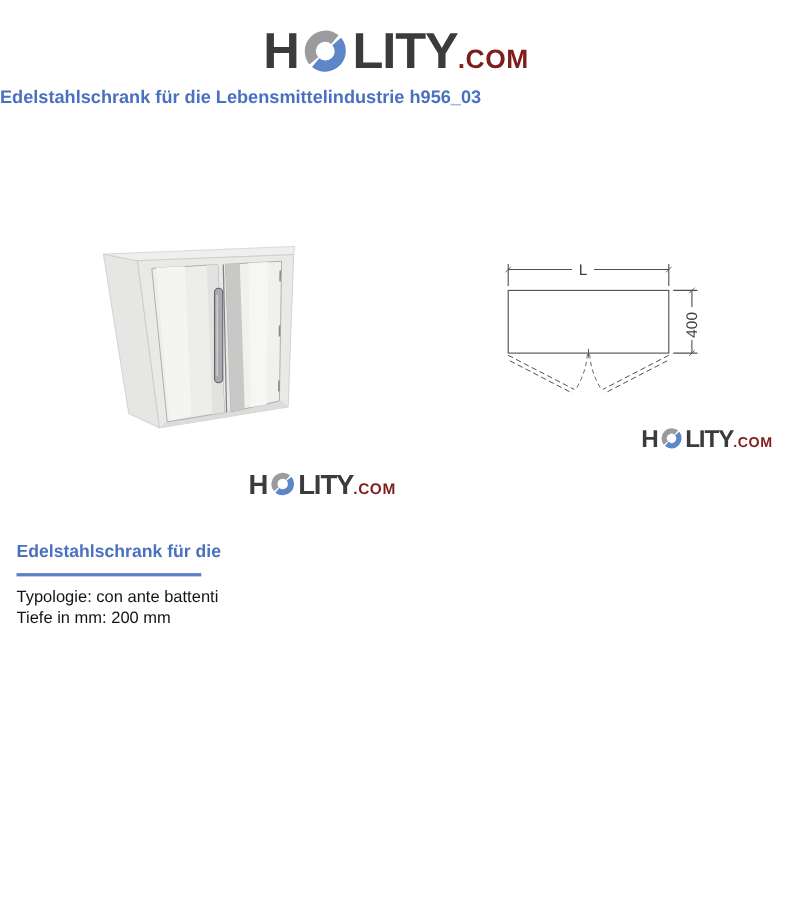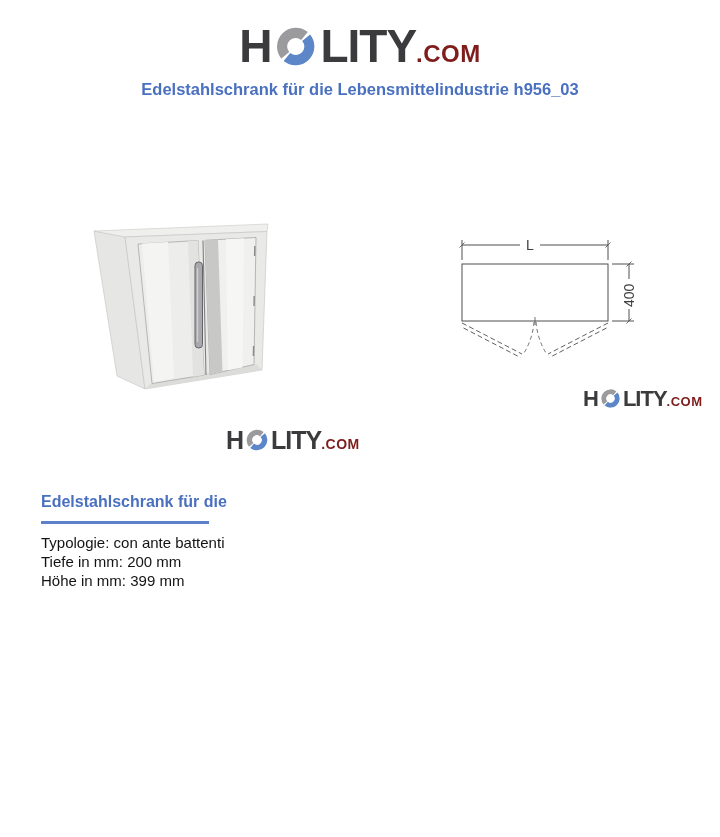--- a/index.html
+++ b/index.html
@@ -27,34 +27,34 @@
   .logo--wm1 .lg-com { font-size:14px; }
 
   .logo--wm2 { top:383px; left:583px; }
   .logo--wm2 .lg-txt { font-size:22px; }
   .logo--wm2 .lg-swirl { width:23px; height:23px; top:4px; margin:0 1px; }
   .logo--wm2 .lg-com { font-size:13px; }
 
   
   .page-title {
     position:absolute; top:80px; left:0; width:100%;
-    text-align:center; font-size:16.5px; font-weight:bold; color:#4a70c0;
+    text-align:left; font-size:16.5px; font-weight:bold; color:#4a70c0;
   }
 
   
   .cabinet-wrap  { position:absolute; left:92px;  top:218px; width:178px; height:176px; }
   .drawing-wrap  { position:absolute; left:450px; top:233px; width:200px; height:140px; }
   .cabinet-wrap svg, .drawing-wrap svg { display:block; width:100%; height:100%; }
 
   .drawing-wrap text {
     font-family:"Liberation Sans", sans-serif; font-size:14px; fill:#3f3f41;
   }
 
   
-  .info-block { position:absolute; left:15px; top:492px; width:300px;margin-left:26px; }
+  .info-block { position:absolute; left:15px; top:492px; width:300px; }
   .info-heading { font-size:16px; font-weight:bold; color:#4a70c0; line-height:19px; }
   .info-rule { width:168px; height:3px; background:#5c80ca; margin-top:10px; }
   .info-specs { margin-top:9px; }
   .info-specs .spec-line { font-size:15px; color:#141414; line-height:19px; }
 </style>
 </head>
 <body>
 
 <div id="page">
 
@@ -155,17 +155,16 @@
   </div>
 
   <div class="info-block">
     <div class="info-heading">
       <div>Edelstahlschrank für die</div>
     </div>
     <div class="info-rule"></div>
     <div class="info-specs">
       <div class="spec-line">Typologie: con ante battenti</div>
       <div class="spec-line">Tiefe in mm: 200 mm</div>
-      <div class="spec-line">Höhe in mm: 399 mm</div>
     </div>
   </div>
 
 </div>
 
 </body></html>

